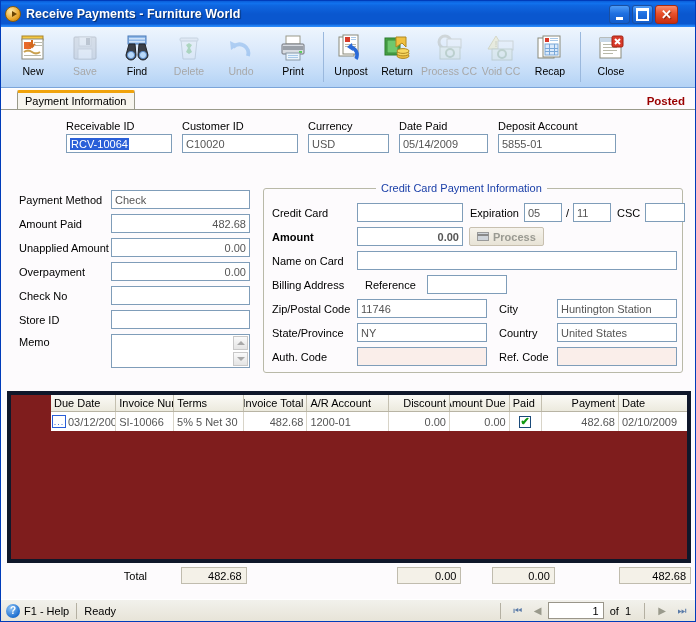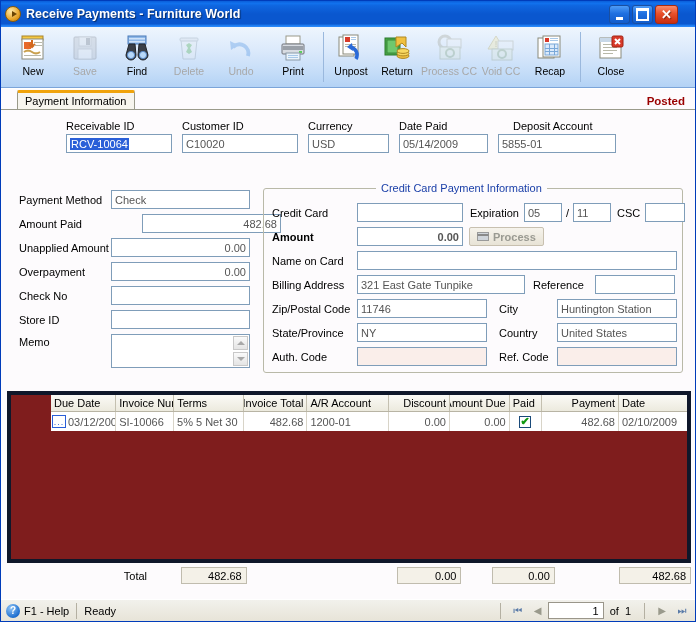--- a/index.html
+++ b/index.html
@@ -501,30 +501,30 @@
 
         <div class="lbl" style="left:181px;">Customer ID</div>
         <div class="fld" style="left:181px;width:116px;">C10020</div>
 
         <div class="lbl" style="left:307px;">Currency</div>
         <div class="fld" style="left:307px;width:81px;">USD</div>
 
         <div class="lbl" style="left:398px;">Date Paid</div>
         <div class="fld" style="left:398px;width:89px;">05/14/2009</div>
 
-        <div class="lbl" style="left:512px;">Deposit Account</div>
+        <div class="lbl" style="left:497px;">Deposit Account</div>
         <div class="fld" style="left:497px;width:118px;">5855-01</div>
       </div>
 
       <div class="leftpanel" style="top:0;">
         <div class="lp-row" style="top:80px;">
           <div class="lbl">Payment Method</div>
           <div class="fld" style="width:139px;">Check</div>
         </div>
-        <div class="lp-row" style="top:104px;gap:31px;">
+        <div class="lp-row" style="top:104px;">
           <div class="lbl">Amount Paid</div>
           <div class="fld num" style="width:139px;">482.68</div>
         </div>
         <div class="lp-row" style="top:128px;">
           <div class="lbl">Unapplied Amount</div>
           <div class="fld num" style="width:139px;">0.00</div>
         </div>
         <div class="lp-row" style="top:152px;">
           <div class="lbl">Overpayment</div>
           <div class="fld num" style="width:139px;">0.00</div>
@@ -580,21 +580,20 @@
           </div>
         </div>
 
         <div class="cc-row" style="left:8px;top:62px;">
           <div class="lbl" style="width:85px;">Name on Card</div>
           <div class="fld" style="width:320px;"></div>
         </div>
 
         <div class="cc-row" style="left:8px;top:86px;justify-content:flex-end;">
           <div class="lbl" style="width:85px;">Billing Address</div>
-          <div class="fld" style="width:168px;">321 East Gate Tunpike</div>
           <div class="lbl" style="margin-left:8px;width:62px;">Reference</div>
           <div class="fld" style="width:80px;"></div>
         </div>
 
         <div class="cc-row" style="left:8px;top:110px;">
           <div class="lbl" style="width:85px;">Zip/Postal Code</div>
           <div class="fld" style="width:130px;">11746</div>
           <div class="lbl" style="margin-left:12px;width:58px;">City</div>
           <div class="fld" style="width:120px;">Huntington Station</div>
         </div>

